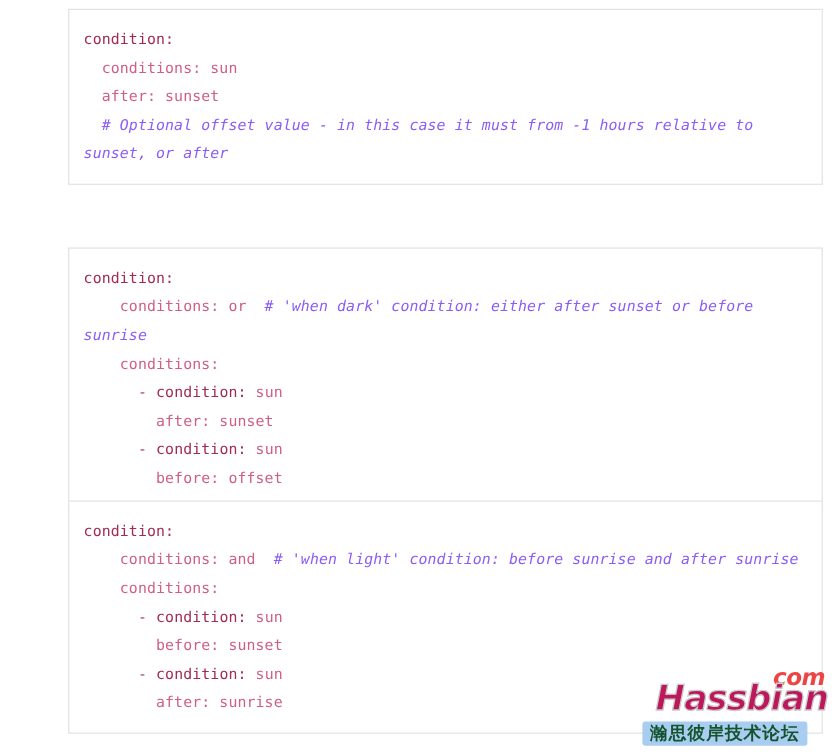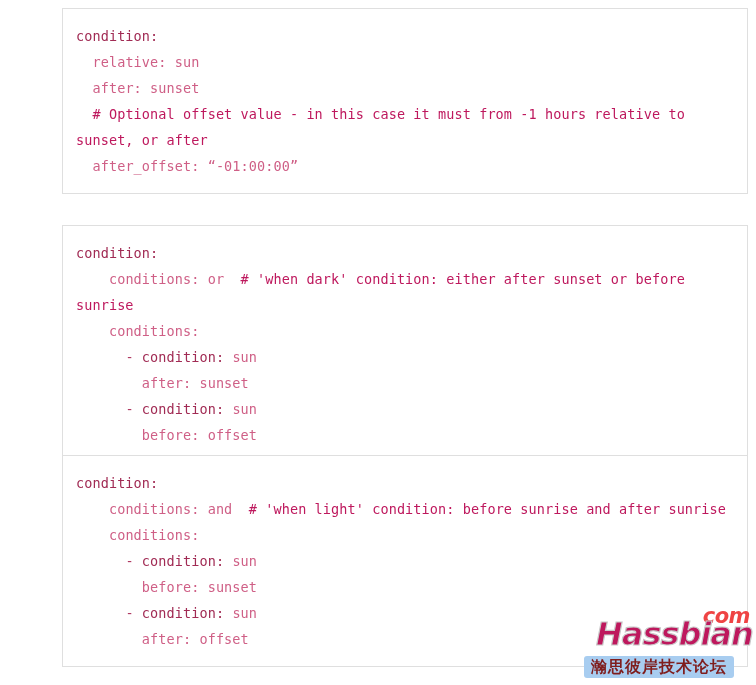--- a/index.html
+++ b/index.html
@@ -54,21 +54,22 @@
   .tok-val {
     color: #cf5f86;
   }
   .tok-dash {
     color: #b03a62;
   }
   .tok-punct {
     color: #a12b54;
   }
   .tok-comment {
-    color: #be185d;
+    color: #8b5cf6;
+    font-style: italic;
   }
 
   
   .watermark {
     position: absolute;
     left: 580px;
     top: 604px;
     width: 176px;
     height: 72px;
     pointer-events: none;
@@ -99,58 +100,57 @@
     -webkit-text-stroke: 1.2px #c9c9c9;
     text-shadow: 0 1px 0 rgba(255,255,255,0.9);
   }
   .wm-band {
     position: absolute;
     left: 4px;
     top: 52px;
     background: #a8cdf0;
     border-radius: 3px;
     padding: 1px 7px 2px 7px;
-    color: #7f1d1d;
+    color: #14532d;
     font-family: "DejaVu Sans", sans-serif;
     font-size: 16px;
     font-weight: bold;
     letter-spacing: 1px;
     line-height: 19px;
     white-space: nowrap;
   }
 </style>
 </head>
 <body>
 
 <div class="page">
 
   <div class="code-block" id="block-1">
       <div class="code-line"><span class="tok-key">condition</span><span class="tok-punct">:</span></div>
-      <div class="code-line"><span class="tok-val">  relative: sun</span></div>
+      <div class="code-line"><span class="tok-val">  conditions: sun</span></div>
       <div class="code-line"><span class="tok-val">  after: sunset</span></div>
       <div class="code-line"><span class="tok-comment">  # Optional offset value - in this case it must from -1 hours relative to sunset, or after</span></div>
-      <div class="code-line"><span class="tok-val">  after_offset: “-01:00:00”</span></div>
     </div>
   <div class="code-block" id="block-2">
       <div class="code-line"><span class="tok-key">condition</span><span class="tok-punct">:</span></div>
       <div class="code-line"><span class="tok-val">    conditions: or</span><span class="tok-comment">  # 'when dark' condition: either after sunset or before sunrise</span></div>
       <div class="code-line"><span class="tok-val">    conditions:</span></div>
       <div class="code-line"><span class="tok-dash">      - </span><span class="tok-key">condition</span><span class="tok-punct">: </span><span class="tok-val">sun</span></div>
       <div class="code-line"><span class="tok-val">        after: sunset</span></div>
       <div class="code-line"><span class="tok-dash">      - </span><span class="tok-key">condition</span><span class="tok-punct">: </span><span class="tok-val">sun</span></div>
       <div class="code-line"><span class="tok-val">        before: offset</span></div>
     </div>
   <div class="code-block" id="block-3">
       <div class="code-line"><span class="tok-key">condition</span><span class="tok-punct">:</span></div>
       <div class="code-line"><span class="tok-val">    conditions: and</span><span class="tok-comment">  # 'when light' condition: before sunrise and after sunrise</span></div>
       <div class="code-line"><span class="tok-val">    conditions:</span></div>
       <div class="code-line"><span class="tok-dash">      - </span><span class="tok-key">condition</span><span class="tok-punct">: </span><span class="tok-val">sun</span></div>
       <div class="code-line"><span class="tok-val">        before: sunset</span></div>
       <div class="code-line"><span class="tok-dash">      - </span><span class="tok-key">condition</span><span class="tok-punct">: </span><span class="tok-val">sun</span></div>
-      <div class="code-line"><span class="tok-val">        after: offset</span></div>
+      <div class="code-line"><span class="tok-val">        after: sunrise</span></div>
     </div>
 
   <div class="watermark">
     <div class="wm-com">com</div>
     <div class="wm-main">Hassbian</div>
     <div class="wm-band">瀚思彼岸技术论坛</div>
   </div>
 
 </div>
 

